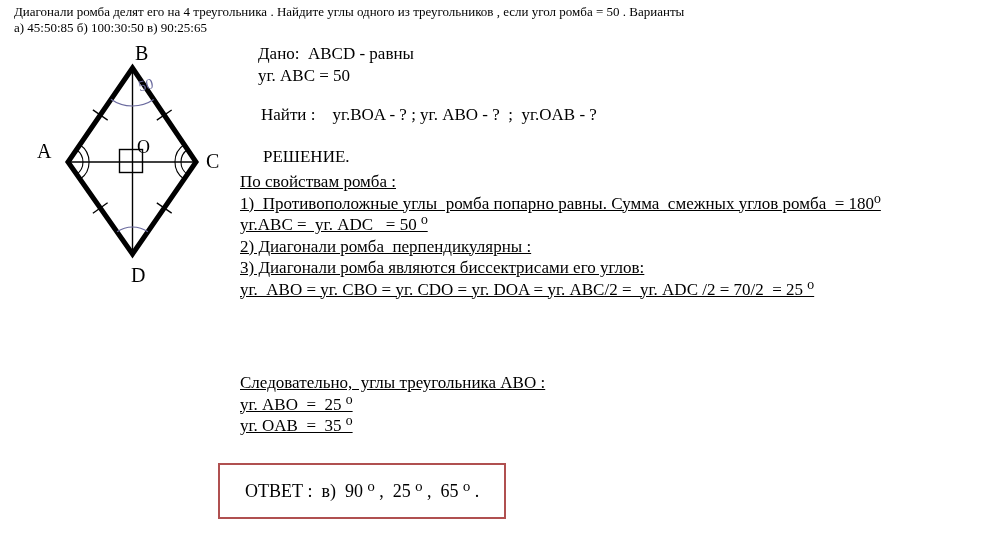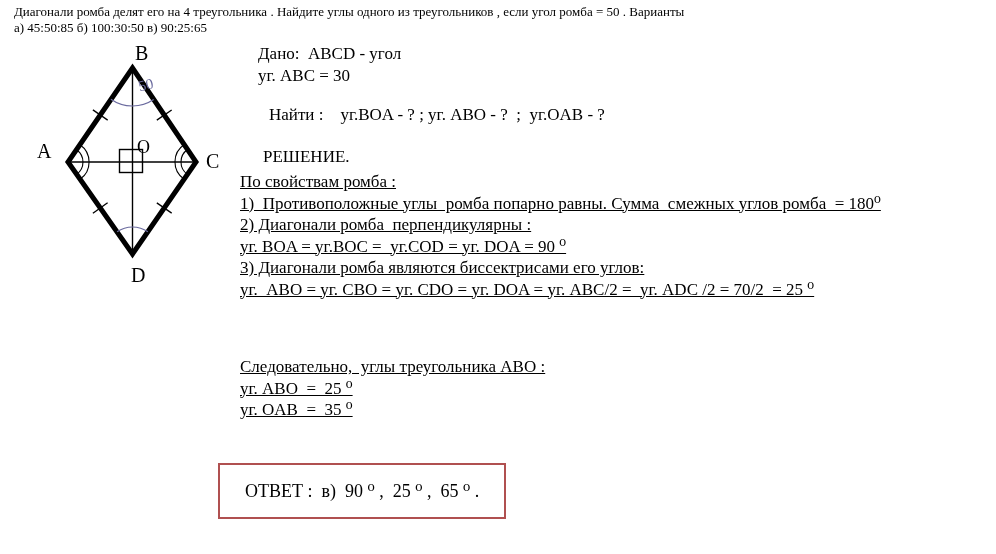--- a/index.html
+++ b/index.html
@@ -90,37 +90,37 @@
 
     <text x="37" y="158" font-size="20">A</text>
     <text x="135" y="60" font-size="20">B</text>
     <text x="206" y="168" font-size="20">C</text>
     <text x="131" y="282" font-size="20">D</text>
     <text x="137" y="153" font-size="18">O</text>
 
     <text x="138" y="90" font-size="15" transform="rotate(-14 145 84)" style="fill:var(--accent_blue)">50</text>
   </svg>
 
-  <div class="line" style="left:258px;top:43px">Дано:  ABCD - угол</div>
-  <div class="line" style="left:258px;top:65px">уг. ABC = 30</div>
+  <div class="line" style="left:258px;top:43px">Дано:  ABCD - равны</div>
+  <div class="line" style="left:258px;top:65px">уг. ABC = 50</div>
 
-  <div class="line" style="left:269px;top:104px">Найти :    уг.BOA - ? ; уг. ABO - ?  ;  уг.OAB - ?</div>
+  <div class="line" style="left:261px;top:104px">Найти :    уг.BOA - ? ; уг. ABO - ?  ;  уг.OAB - ?</div>
 
   <div class="line" style="left:263px;top:146px">РЕШЕНИЕ.</div>
 
   <div class="block" style="left:240px;top:171px">
     <div class="bline">По свойствам ромба :</div>
     <div class="bline">1)  Противоположные углы  ромба попарно равны. Сумма  смежных углов ромба  = 180⁰</div>
+    <div class="bline">уг.ABC =  уг. ADC   = 50 ⁰</div>
     <div class="bline">2) Диагонали ромба  перпендикулярны :</div>
-    <div class="bline">уг. BOA = уг.BOC =  уг.COD = уг. DOA = 90 ⁰</div>
     <div class="bline">3) Диагонали ромба являются биссектрисами его углов:</div>
     <div class="bline">уг.  ABO = уг. CBO = уг. CDO = уг. DOA = уг. ABC/2 =  уг. ADC /2 = 70/2  = 25 ⁰</div>
   </div>
 
-  <div class="block" style="left:240px;top:356px">
+  <div class="block" style="left:240px;top:372px">
     <div class="bline">Следовательно,  углы треугольника ABO :</div>
     <div class="bline">уг. ABO  =  25 ⁰</div>
     <div class="bline">уг. OAB  =  35 ⁰</div>
   </div>
 
   <div class="answer-box">
     <span class="ans-text">ОТВЕТ :  в)  90 ⁰ ,  25 ⁰ ,  65 ⁰ .</span>
   </div>
 
 </div>

